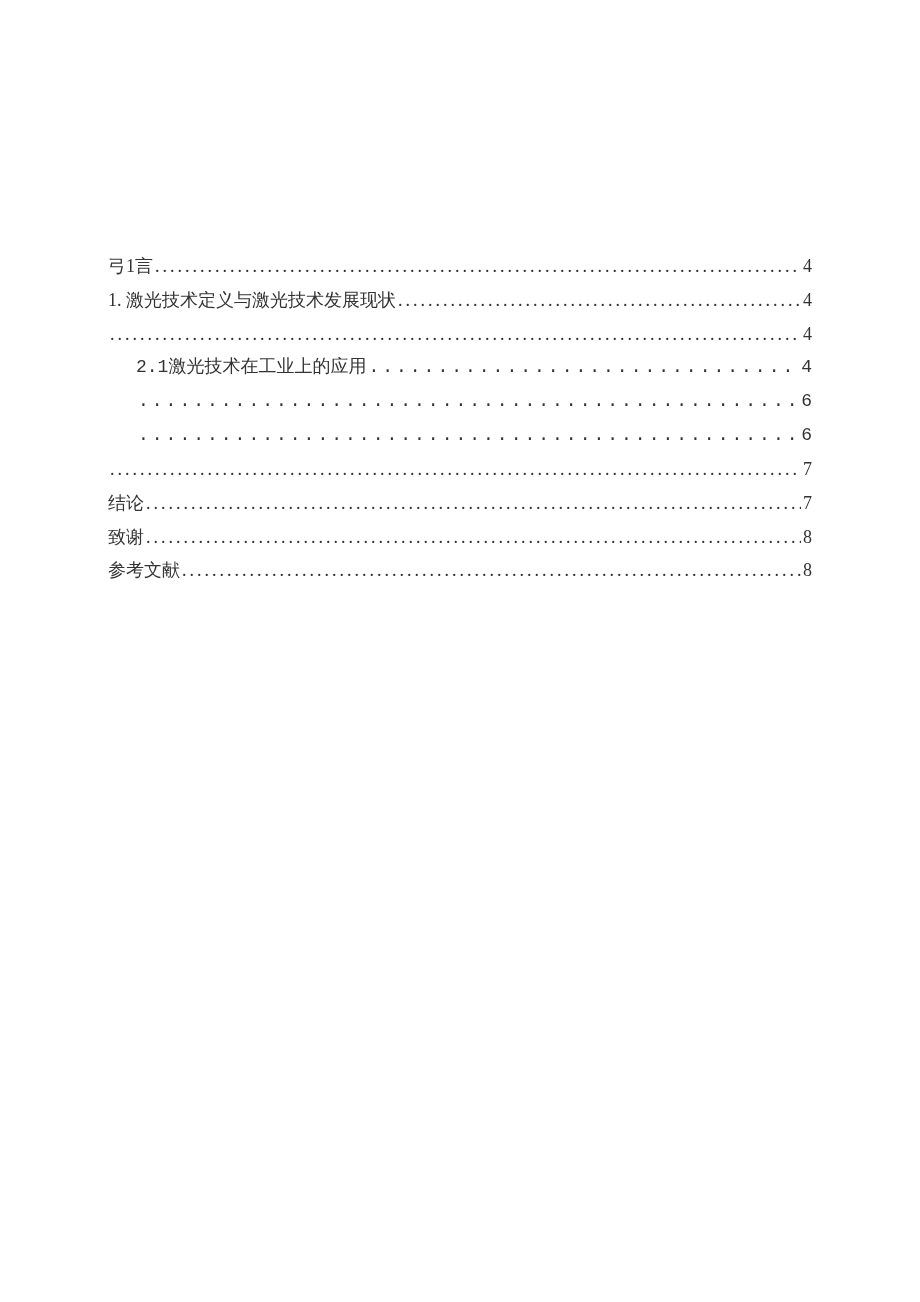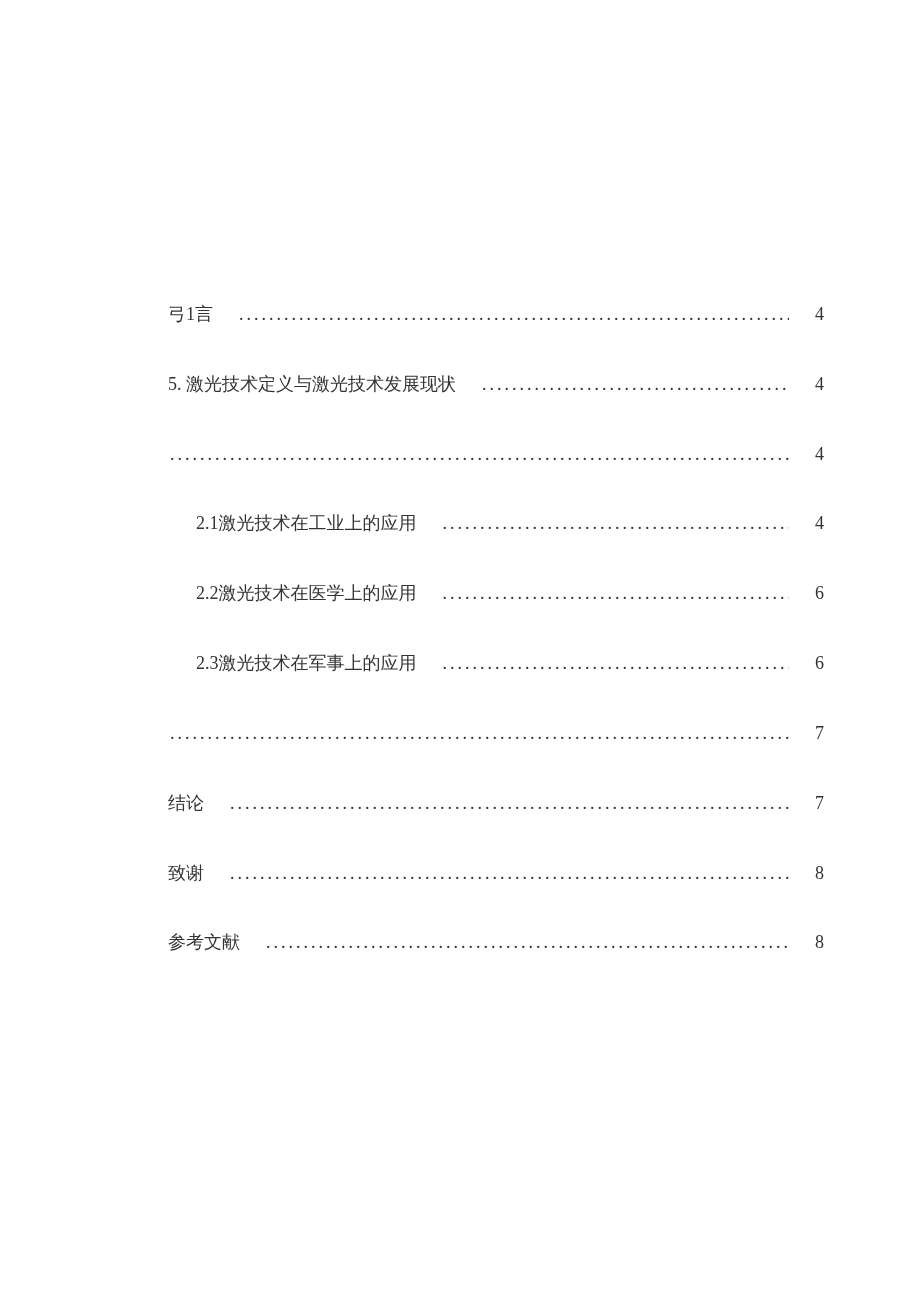--- a/index.html
+++ b/index.html
@@ -1,16 +1,16 @@
 <!DOCTYPE html>
 <html><head>
   <meta charset="utf-8">
   <style>
     * {
-      margin: 12px;
+      margin: 0;
       padding: 0;
       box-sizing: border-box;
     }
     body {
       width: 920px;
       height: 1302px;
       background: #ffffff;
       font-family: "SimSun", "宋体", serif;
       padding-top: 250px;
       padding-left: 108px;
@@ -23,20 +23,21 @@
     .toc-entry {
       display: flex;
       align-items: baseline;
       font-size: 18px;
       line-height: 1.88;
       white-space: nowrap;
       color: #333;
     }
     .toc-entry.level-2 {
       padding-left: 28px;
+      font-family: Liberation Mono, monospace;
     }
     .toc-label {
       flex-shrink: 0;
     }
     .toc-leader {
       flex: 1;
       overflow: hidden;
       letter-spacing: 3px;
       color: #333;
       padding-left: 2px;
@@ -52,40 +53,38 @@
 </head>
 <body>
 
 <div class="toc-container">
   <div class="toc-entry level-1">
     <span class="toc-label">弓1言</span>
     <span class="toc-leader"></span>
     <span class="toc-page">4</span>
   </div>
   <div class="toc-entry level-1">
-    <span class="toc-label">5.  激光技术定义与激光技术发展现状</span>
+    <span class="toc-label">1.  激光技术定义与激光技术发展现状</span>
     <span class="toc-leader"></span>
     <span class="toc-page">4</span>
   </div>
   <div class="toc-entry level-1">
     <span class="toc-leader"></span>
     <span class="toc-page">4</span>
   </div>
   <div class="toc-entry level-2">
     <span class="toc-label">2.1激光技术在工业上的应用 </span>
     <span class="toc-leader"></span>
     <span class="toc-page">4</span>
   </div>
   <div class="toc-entry level-2">
-    <span class="toc-label">2.2激光技术在医学上的应用 </span>
     <span class="toc-leader"></span>
     <span class="toc-page">6</span>
   </div>
   <div class="toc-entry level-2">
-    <span class="toc-label">2.3激光技术在军事上的应用 </span>
     <span class="toc-leader"></span>
     <span class="toc-page">6</span>
   </div>
   <div class="toc-entry level-1">
     <span class="toc-leader"></span>
     <span class="toc-page">7</span>
   </div>
   <div class="toc-entry level-1">
     <span class="toc-label">结论 </span>
     <span class="toc-leader"></span>

